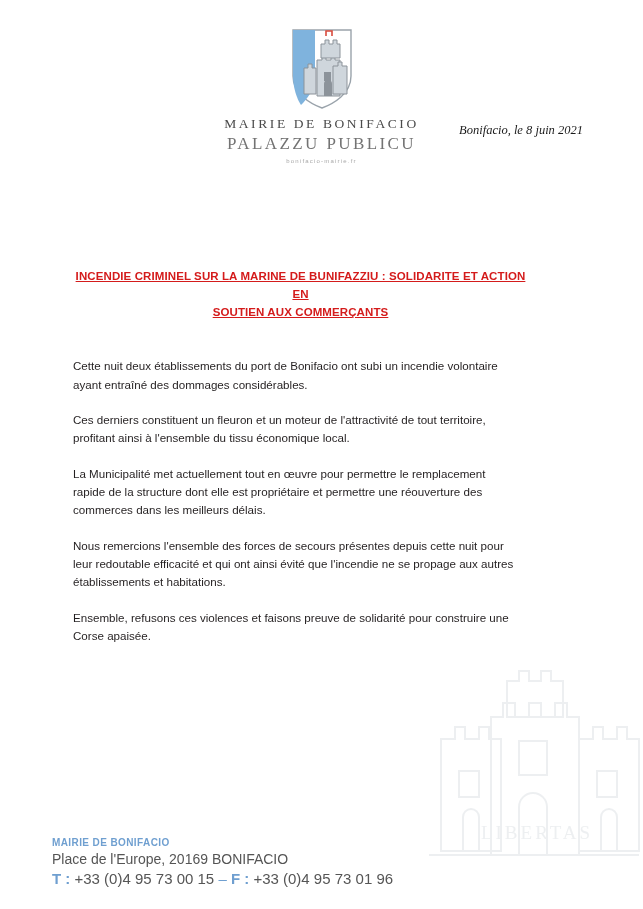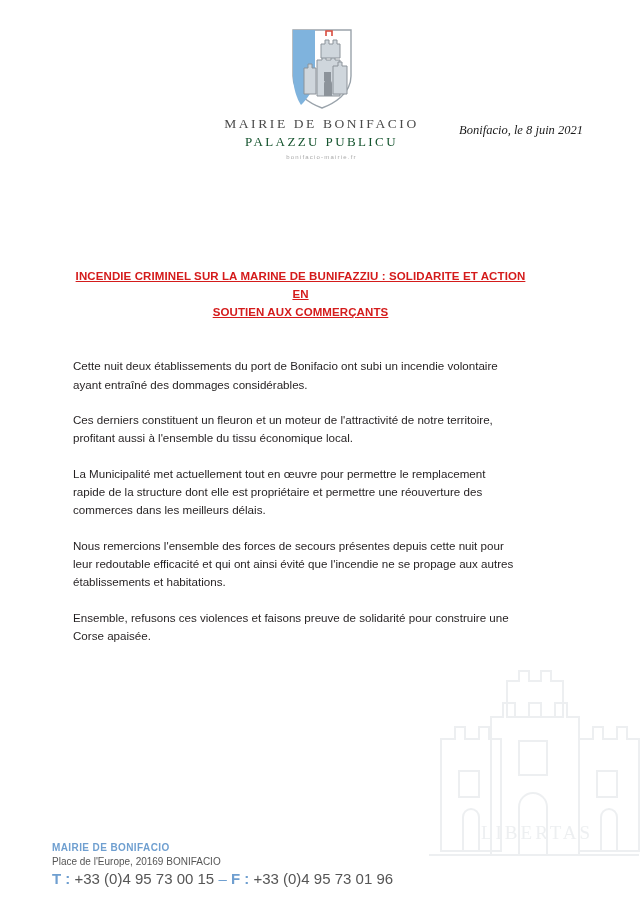--- a/index.html
+++ b/index.html
@@ -59,23 +59,23 @@
     font-family: "Liberation Serif", serif;
     font-size: 13.5px;
     letter-spacing: 2.6px;
     color: #4a4a4a;
     font-weight: normal;
     margin: 0;
     white-space: nowrap;
   }
   .logo-sub {
     font-family: "Liberation Serif", serif;
-    font-size: 13px;
+    font-size: 17px;
     letter-spacing: 2.4px;
-    color: #14532d;
+    color: #737373;
     margin: 2px 0 0 0;
     white-space: nowrap;
   }
   .logo-web {
     font-family: "Liberation Sans", sans-serif;
     font-size: 6px;
     letter-spacing: 1.2px;
     color: #a9a9a9;
     margin: 4px 0 0 0;
   }
@@ -122,21 +122,21 @@
     z-index: 3;
   }
   .footer-title {
     font-size: 10px;
     font-weight: bold;
     color: #6f9fd0;
     letter-spacing: 0.4px;
     margin: 0 0 3px 0;
   }
   .footer-addr {
-    font-size: 10px;
+    font-size: 14px;
     color: #555555;
     margin: 0 0 3px 0;
   }
   .footer-tel {
     font-size: 15px;
     color: #555555;
     margin: 0;
   }
   .footer-tel b { color: #6f9fd0; }
   .sep { color: #6f9fd0; }
@@ -193,21 +193,21 @@
   </div>
 
   <div class="content">
     <h1 class="doc-title">
       <span>INCENDIE CRIMINEL SUR LA MARINE DE BUNIFAZZIU : SOLIDARITE ET ACTION EN</span>
       <span class="line2">SOUTIEN AUX COMMERÇANTS</span>
     </h1>
 
     <div class="paras">
       <p class="para">Cette nuit deux établissements du port de Bonifacio ont subi un incendie volontaire ayant entraîné des dommages considérables.</p>
-      <p class="para">Ces derniers constituent un fleuron et un moteur de l'attractivité de notre territoire, profitant aussi à l'ensemble du tissu économique local.</p>
+      <p class="para">Ces derniers constituent un fleuron et un moteur de l'attractivité de tout territoire, profitant ainsi à l'ensemble du tissu économique local.</p>
       <p class="para">La Municipalité met actuellement tout en œuvre pour permettre le remplacement rapide de la structure dont elle est propriétaire et permettre une réouverture des commerces dans les meilleurs délais.</p>
       <p class="para">Nous remercions l'ensemble des forces de secours présentes depuis cette nuit pour leur redoutable efficacité et qui ont ainsi évité que l'incendie ne se propage aux autres établissements et habitations.</p>
       <p class="para">Ensemble, refusons ces violences et faisons preuve de solidarité pour construire une Corse apaisée.</p>
     </div>
   </div>
 
   <div class="footer">
     <p class="footer-title">MAIRIE DE BONIFACIO</p>
     <p class="footer-addr">Place de l'Europe, 20169 BONIFACIO</p>
     <p class="footer-tel">

